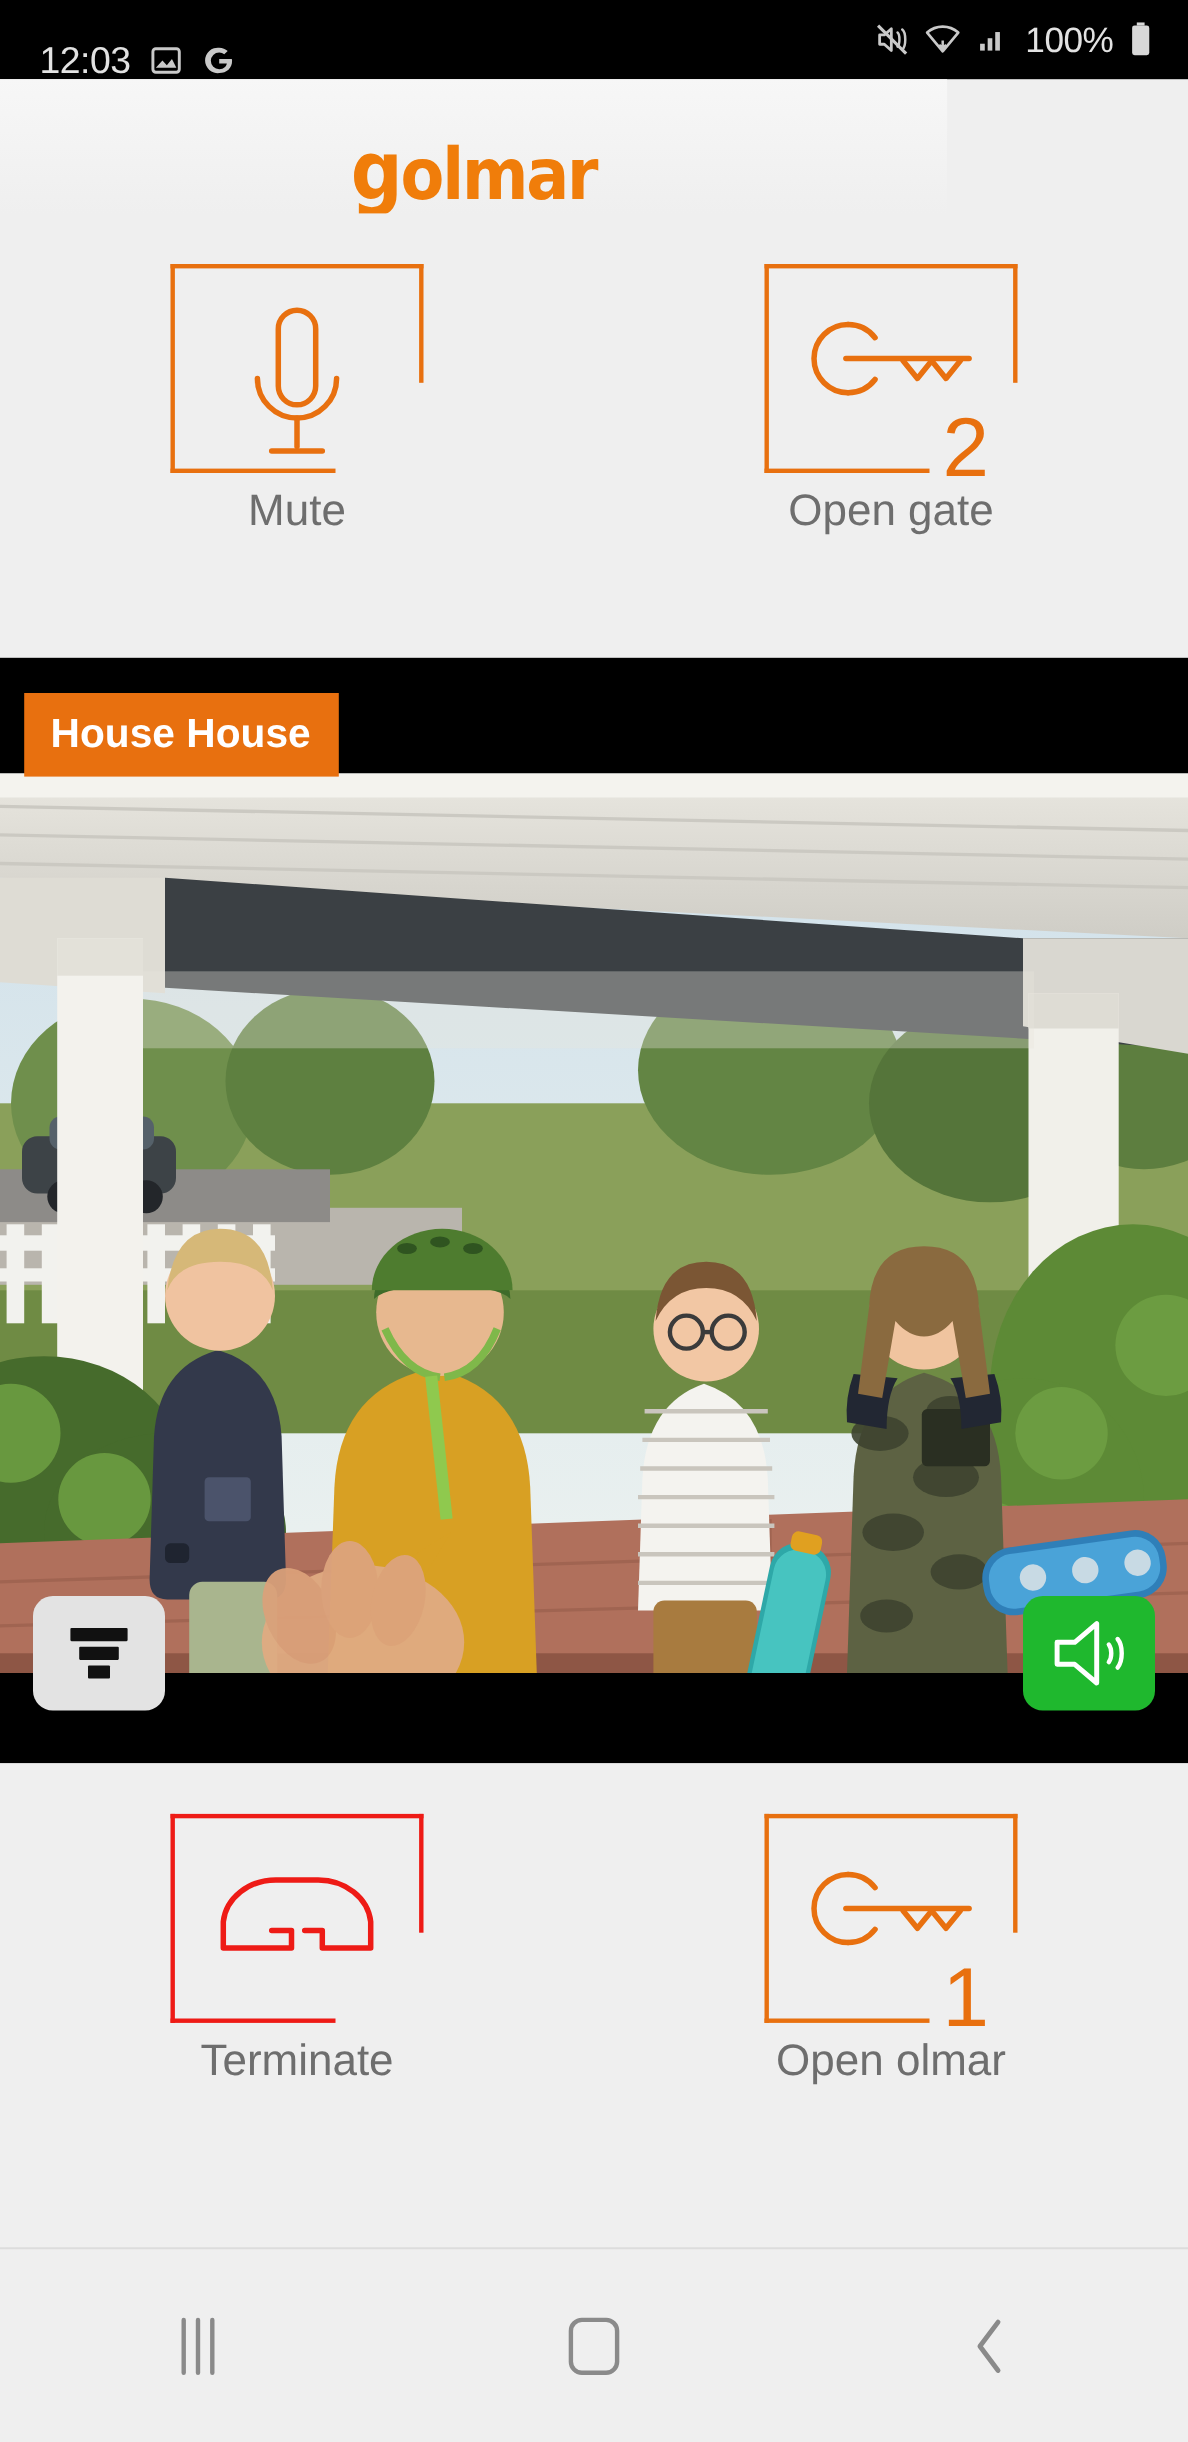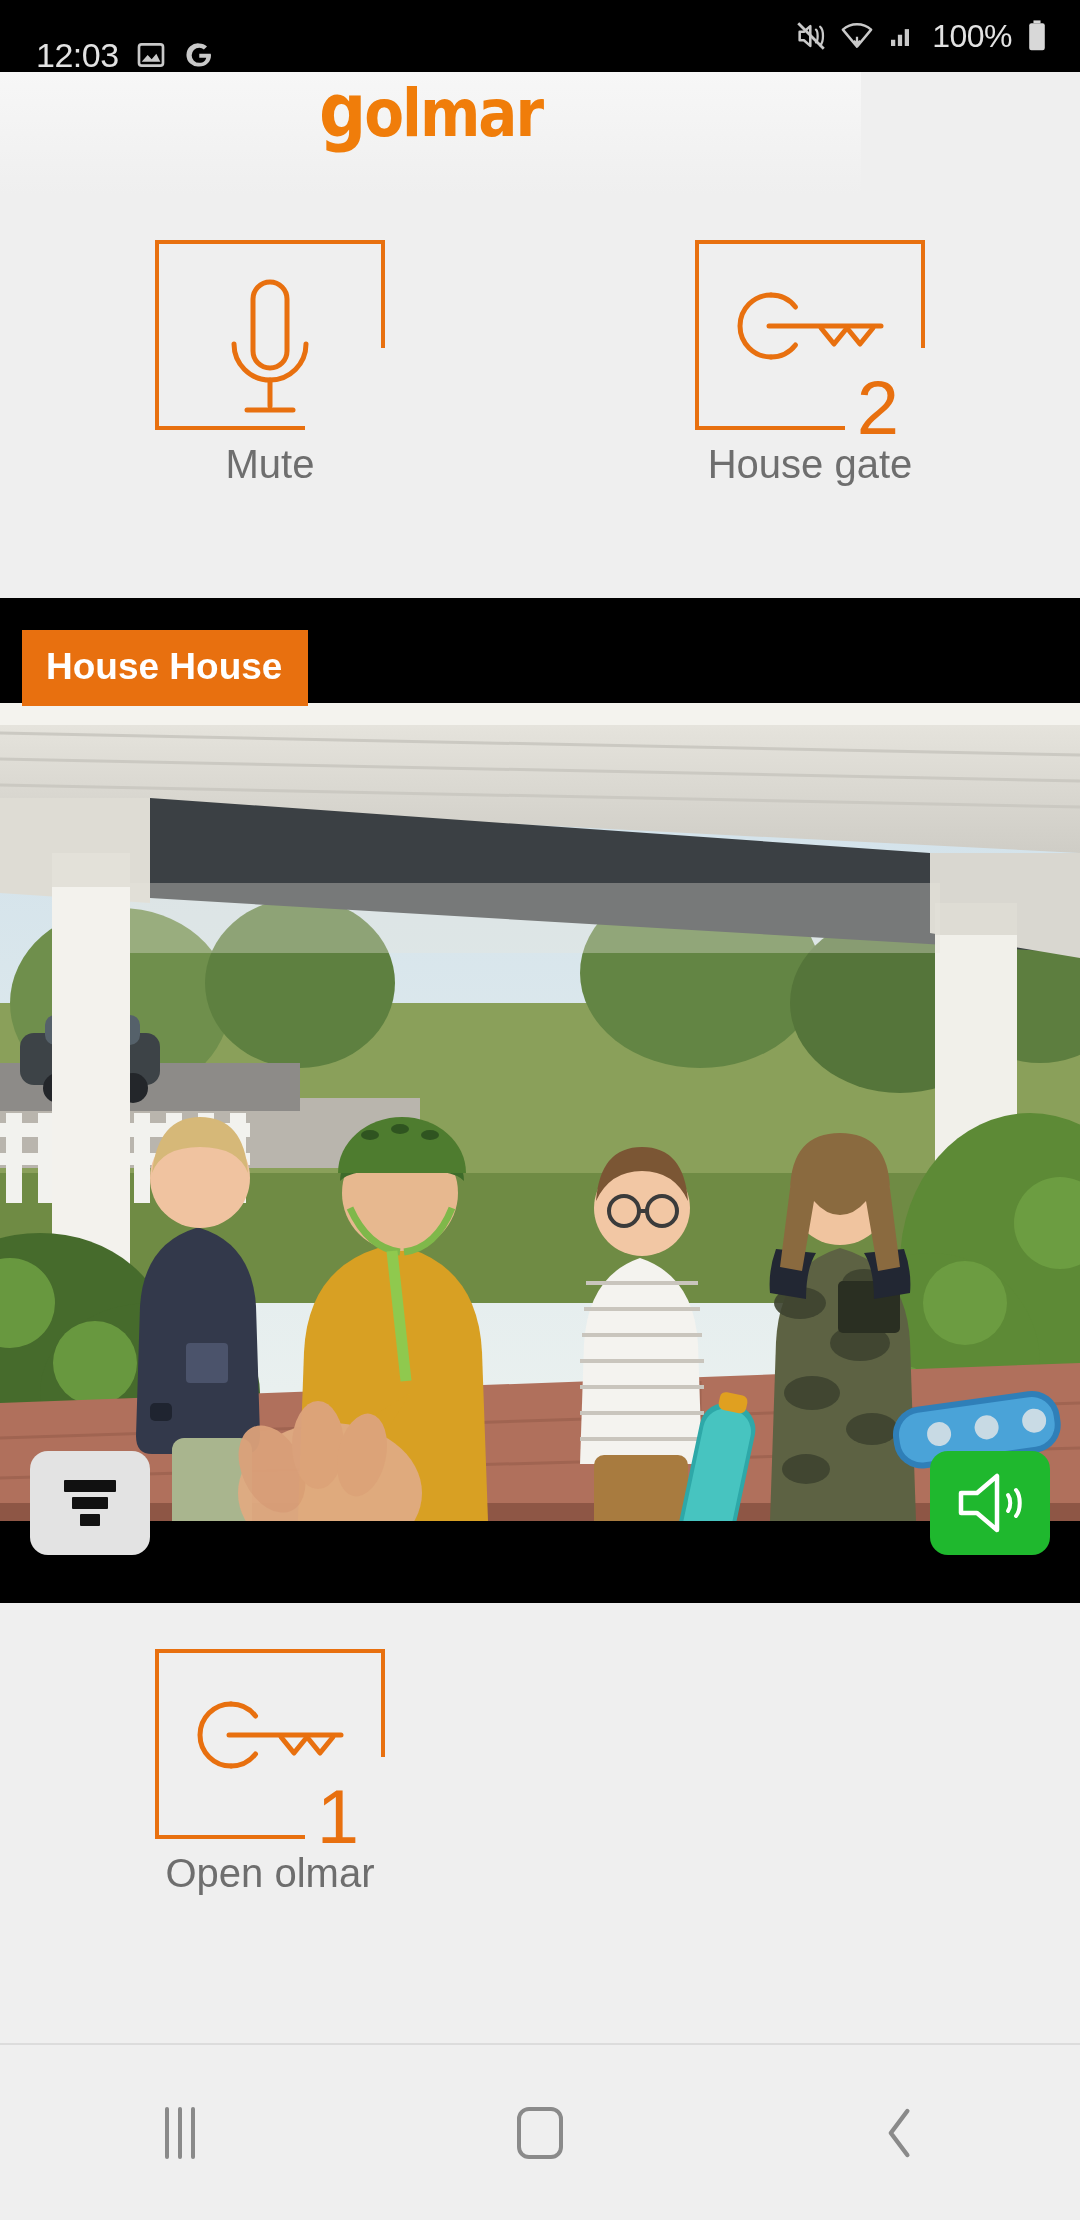--- a/index.html
+++ b/index.html
@@ -21,21 +21,21 @@
   .sb-left{ display:flex; align-items:center; gap:16px;margin-top:38px; }
   .sb-right{ display:flex; align-items:center; gap:12px; }
   .sb-time{ font-size:34px; letter-spacing:-0.5px; color:#e2e2e2; font-weight:400; }
   .sb-ico{ display:inline-flex; align-items:center; justify-content:center; }
   .sb-pct{ font-size:32px; color:#e2e2e2; margin-left:4px; letter-spacing:-0.5px;}
 
   
   .brandbar{
     position:absolute; top:72px; left:0; width:861px; height:122px;
     background:linear-gradient(#f7f7f7,#efefef);
-    display:flex; align-items:flex-start; justify-content:center;
+    display:flex; align-items:flex-end; justify-content:center;
   }
   .brand-logo{
     font-size:58px; font-weight:bold; color:#f07d0a;
     letter-spacing:-2px; font-family:"DejaVu Sans", sans-serif;
     transform:scaleY(1.12); font-style:normal;
   }
   .brand-logo .g{ font-size:66px; }
 
   
   .panel-top{
@@ -193,21 +193,21 @@
         <span class="fr fr-right-a or"></span>
         <span class="fr fr-bot-a or"></span>
         <svg class="glyph" viewBox="0 0 230 190">
           <path d="M76 55a31 31 0 1 0 0 62" fill="none" stroke="#e8700f" stroke-width="5" stroke-linecap="round"></path>
           <path d="M76 55a31 31 0 0 1 24.5 12M76 117a31 31 0 0 0 24.5-12" fill="none" stroke="#e8700f" stroke-width="5" stroke-linecap="round"></path>
           <path d="M74 86h112" fill="none" stroke="#e8700f" stroke-width="5" stroke-linecap="round"></path>
           <path d="M126 88l13 16 13-16 13 16 13-16" fill="none" stroke="#e8700f" stroke-width="5" stroke-linecap="round" stroke-linejoin="round"></path>
         </svg>
         <span class="badge-num">2</span>
       </div>
-      <div class="act-label">House gate</div>
+      <div class="act-label">Open gate</div>
     </div>
   </div>
 
   <div class="camera">
     <div class="cam-name">House House</div>
 
     <div class="cam-video">
       <svg class="scene" viewBox="0 0 1080 818" preserveAspectRatio="xMidYMid slice">
         <defs>
           <linearGradient id="sky" x1="0" y1="0" x2="0" y2="1">
@@ -403,20 +403,32 @@
       <svg width="74" height="66" viewBox="0 0 74 66">
         <path d="M8 23h16L44 6v54L24 43H8z" fill="none" stroke="#fff" stroke-width="4.5" stroke-linejoin="round"></path>
         <path d="M55 25c3 4 3 12 0 16" fill="none" stroke="#fff" stroke-width="4" stroke-linecap="round"></path>
         <path d="M63 20c5 6 5 20 0 26" fill="none" stroke="#fff" stroke-width="4" stroke-linecap="round"></path>
       </svg>
     </div>
   </div>
 
   <div class="panel-bottom">
 
+    <div class="act">
+      <div class="act-ico">
+        <span class="fr fr-top rd"></span>
+        <span class="fr fr-left rd"></span>
+        <span class="fr fr-right-a rd"></span>
+        <span class="fr fr-bot-a rd"></span>
+        <svg class="glyph" viewBox="0 0 230 190">
+          <path d="M48 122 L48 98 a48 42 0 0 1 48 -38 l38 0 a48 42 0 0 1 48 38 l0 24 l-44 0 l0 -16 l-16 0 M92 106 l18 0 l0 16 l-62 0" fill="none" stroke="#ee1b16" stroke-width="5" stroke-linejoin="round" stroke-linecap="round"></path>
+        </svg>
+      </div>
+      <div class="act-label">Terminate</div>
+    </div>
 
     <div class="act">
       <div class="act-ico">
         <span class="fr fr-top or"></span>
         <span class="fr fr-left or"></span>
         <span class="fr fr-right-a or"></span>
         <span class="fr fr-bot-a or"></span>
         <svg class="glyph" viewBox="0 0 230 190">
           <path d="M76 55a31 31 0 1 0 0 62" fill="none" stroke="#e8700f" stroke-width="5" stroke-linecap="round"></path>
           <path d="M76 55a31 31 0 0 1 24.5 12M76 117a31 31 0 0 0 24.5-12" fill="none" stroke="#e8700f" stroke-width="5" stroke-linecap="round"></path>

